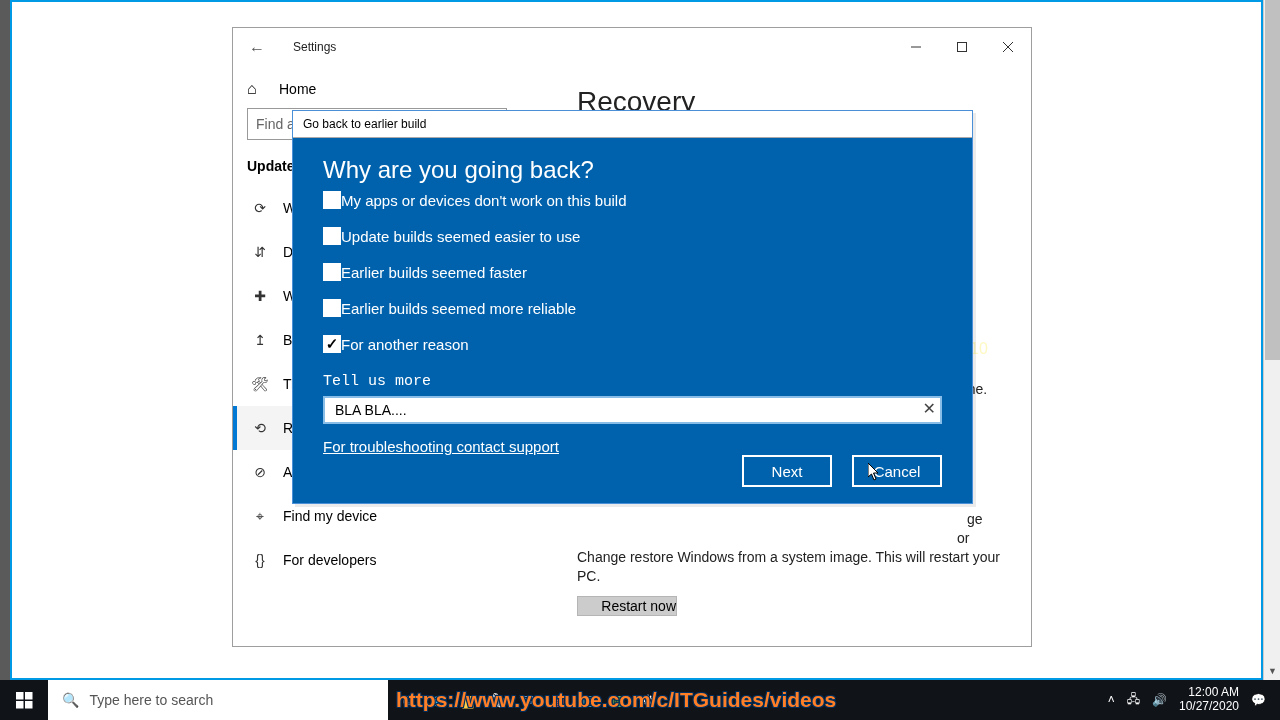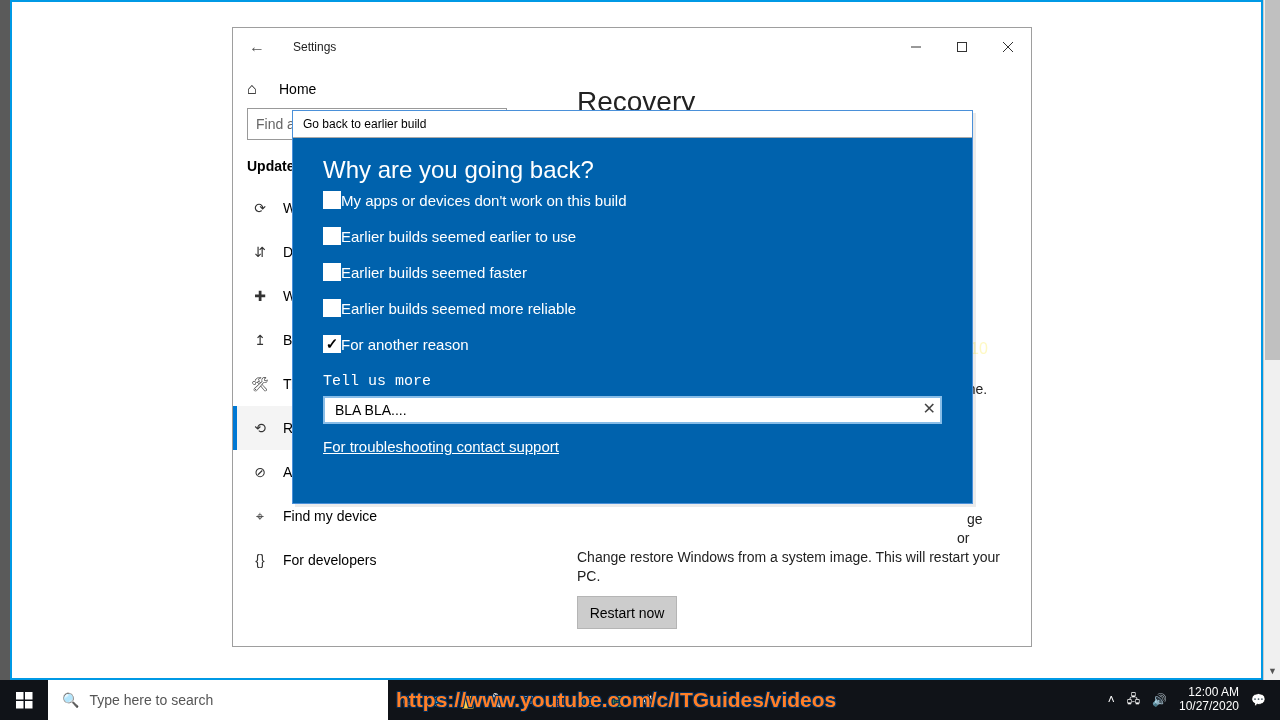--- a/index.html
+++ b/index.html
@@ -23,21 +23,21 @@
 .home-row .lbl{font-size:14px;}
 .search-box{border:1px solid #999;width:260px;height:32px;display:flex;align-items:center;padding:0 8px;color:#666;font-size:14px;margin-bottom:18px;}
 .section-head{font-weight:600;font-size:14px;margin-bottom:12px;}
 .nav-item{display:flex;align-items:center;gap:14px;height:44px;padding-left:4px;font-size:14px;position:relative;}
 .nav-item.sel{border-left:4px solid #0078d4;margin-left:-14px;padding-left:14px;background:#f4f4f4;}
 .nav-item .nicn{width:18px;text-align:center;color:#333;}
 .content-pane{flex:1;padding:20px 24px 0 24px;}
 .content-pane h1{font-weight:400;font-size:28px;color:#222;}
 .content-text{position:absolute;left:577px;top:510px;width:430px;font-size:14px;color:#222;line-height:1.35;}
 .content-text2{position:absolute;left:577px;top:316px;font-size:16px;color:#fef9c3;}
-.restart-btn{position:absolute;left:577px;top:596px;width:100px;height:33px;border:1px solid #b5b5b5;background:#ccc;font-size:14px;display:flex;align-items:center;justify-content:center;}
+.restart-btn{position:absolute;left:577px;top:596px;width:100px;height:20px;border:1px solid #b5b5b5;background:#ccc;font-size:14px;display:flex;align-items:center;justify-content:flex-end;}
 
 .dialog{position:absolute;left:292px;top:110px;width:681px;height:394px;box-shadow:3px 3px 0 rgba(0,0,0,.08);border:1px solid #4a90d9;}
 .dialog-title{height:27px;background:#fff;border-bottom:1px solid #aaa;display:flex;align-items:center;padding:0 10px;font-size:12px.1;}
 .dialog-title span{font-size:12px;}
 .dialog-body{background:#0062ad;height:calc(100% - 27px);padding:18px 30px 16px 30px;color:#fff;display:flex;flex-direction:column;}
 .dlg-head{font-size:24px;font-weight:400;margin-bottom:7px;}
 .chk-row{display:flex;align-items:center;gap:0;margin-bottom:18px;font-size:15px;}
 .chk{width:18px;height:18px;background:#fff;display:flex;align-items:center;justify-content:center;color:#000;font-weight:700;font-size:15px;}
 .tell{font-size:15px;margin-bottom:6px;margin-top:2px;font-family:Liberation Mono, monospace;}
 .txtwrap{position:relative;height:28px;margin-bottom:14px;}
@@ -162,21 +162,21 @@
       </div>
     <div class="dialog-body">
       <div class="dlg-head">Why are you going back?</div>
 
       <div class="chk-row">
           <div class="chk"></div>
           <span>My apps or devices don't work on this build</span>
         </div>
       <div class="chk-row">
           <div class="chk"></div>
-          <span>Earlier builds seemed earlier to use</span>
+          <span>Update builds seemed easier to use</span>
         </div>
       <div class="chk-row">
           <div class="chk"></div>
           <span>Earlier builds seemed faster</span>
         </div>
       <div class="chk-row">
           <div class="chk"></div>
           <span>Earlier builds seemed more reliable</span>
         </div>
       <div class="chk-row">
@@ -184,20 +184,33 @@
           <span>For another reason</span>
         </div>
 
       <div class="tell">Tell us more</div>
       <div class="txtwrap">
         <input type="text" value="BLA BLA...." style="">
         <span class="clr">✕</span>
       </div>
       <a class="link" href="#">For troubleshooting contact support</a>
 
+      <div class="dlg-btns">
+        <div class="dlg-btn">
+            <span>Next</span>
+          </div>
+        <div class="dlg-btn">
+          <span>Cancel</span>
+          <div class="cursor" style="left:14px;top:6px">
+            <svg width="14" height="20">
+                <path d="M0 0 L0 14 L3.5 11 L6 17 L8 16 L5.5 10 L10 10 Z" fill="#fff" stroke="#000" stroke-width="1"></path>
+              </svg>
+          </div>
+        </div>
+      </div>
     </div>
   </div>
 
   <div class="taskbar">
     <div class="start">
       <svg width="17" height="17">
           <rect x="0" y="0" width="7.5" height="7.5"></rect>
           <rect x="9" y="0" width="7.5" height="7.5"></rect>
           <rect x="0" y="9" width="7.5" height="7.5"></rect>
           <rect x="9" y="9" width="7.5" height="7.5"></rect>

